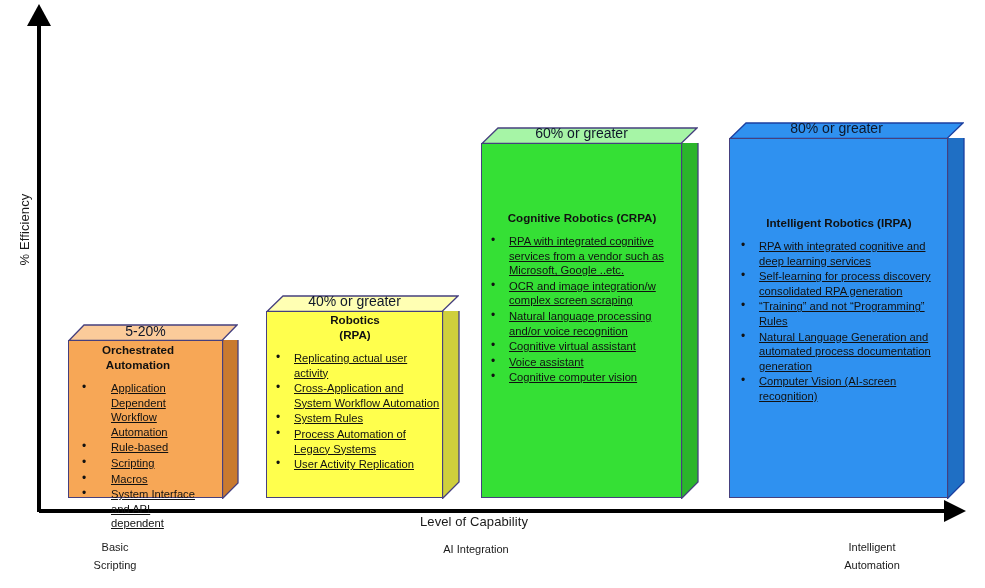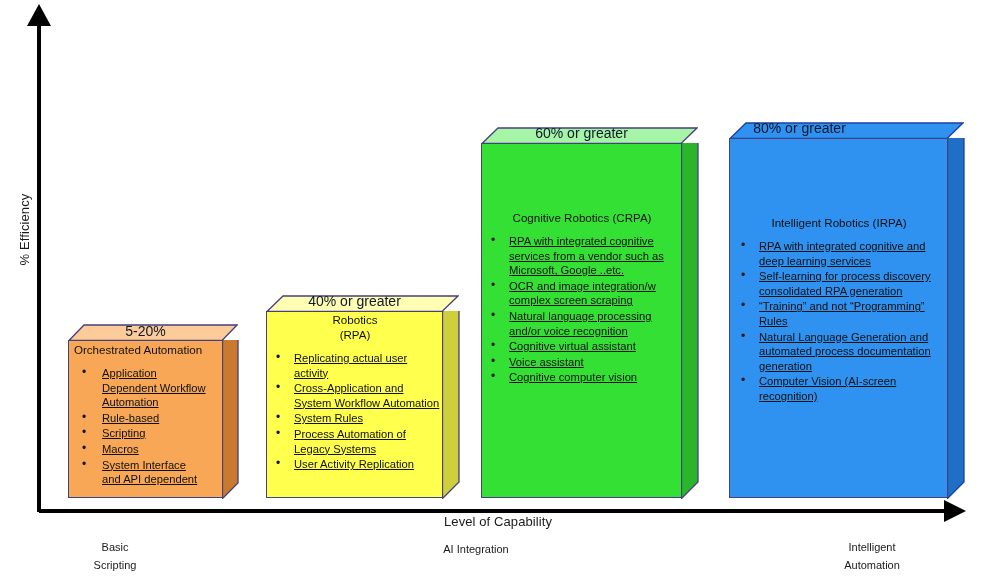--- a/index.html
+++ b/index.html
@@ -30,21 +30,21 @@
   }
 
   .axis-title{
     position:absolute;font-size:13px;font-weight:400;color:#1a1a1a;
     white-space:nowrap;letter-spacing:.1px;
   }
   #y-axis-title{
     left:-22px;top:222px;width:92px;text-align:center;
     transform:rotate(-90deg);transform-origin:50% 50%;
   }
-  #x-axis-title{left:444px;top:514px;}
+  #x-axis-title{left:420px;top:514px;}
 
   .cat-label{
     position:absolute;font-size:11px;color:#1a1a1a;text-align:center;
     line-height:18px;white-space:nowrap;
   }
   #cat-label-0{left:55px;top:538px;width:120px;}
   #cat-label-1{left:416px;top:540px;width:120px;}
   #cat-label-2{left:812px;top:538px;width:120px;}
 
   
@@ -67,40 +67,40 @@
     position:absolute;z-index:6;font-size:14px;color:#0f172a;
     text-align:center;white-space:nowrap;line-height:15px;
   }
 
   
   .bar-content{
     position:absolute;z-index:5;box-sizing:border-box;
     font-size:11.2px;color:#111;line-height:14.6px;
   }
   .bar-heading{
-    text-align:center;font-weight:normal;font-size:11.6px;
+    text-align:center;font-weight:bold;font-size:11.6px;
     line-height:15px;margin-bottom:9px;
   }
   .bullets{list-style:none;margin:0;padding:0;text-decoration:underline;}
   .bullets li{
     position:relative;padding-left:26px;margin:0 0 1px 0;
   }
   .bullets li:before{
     content:"\2022";position:absolute;left:8px;top:-1px;font-size:12px;
   }
 
   
   
   #bar-0{left:68px;top:324px;width:170px;height:174px;}
   #bar-0 .front{top:16px;left:0;width:155px;height:158px;background:#f7a756;}
   #bar-0 .top{width:170px;}
   #bar-0 .side{left:154px;top:16px;width:16px;height:158px;}
   #label-0{left:68px;top:324px;width:155px;}
   #content-0{left:70px;top:342px;width:136px;}
-  #content-0 .bullets li{padding-left:32px;}
+  #content-0 .bullets li{padding-left:41px;}
   #content-0 .bullets li:before{left:12px;}
 
   
   #bar-1{left:266px;top:295px;width:193px;height:203px;}
   #bar-1 .front{top:16px;left:0;width:177px;height:187px;background:#ffff4d;}
   #bar-1 .top{width:193px;}
   #bar-1 .side{left:176px;top:16px;width:17px;height:187px;}
   #label-1{left:266px;top:294px;width:177px;}
   #content-1{left:268px;top:312px;width:174px;}
 
@@ -110,21 +110,21 @@
   #bar-2 .top{width:217px;}
   #bar-2 .side{left:200px;top:16px;width:17px;height:355px;}
   #label-2{left:481px;top:126px;width:201px;}
   #content-2{left:483px;top:210px;width:198px;}
 
   
   #bar-3{left:729px;top:122px;width:235px;height:376px;}
   #bar-3 .front{top:16px;left:0;width:219px;height:360px;background:#2f91f0;}
   #bar-3 .top{width:235px;}
   #bar-3 .side{left:218px;top:16px;width:17px;height:360px;}
-  #label-3{left:690px;top:121px;width:219px;}
+  #label-3{left:727px;top:121px;width:219px;}
   #content-3{left:733px;top:215px;width:212px;}
 </style>
 </head>
 <body>
 
 <div id="stage">
 
   <div class="axis-line" id="y-axis-line"></div>
   <div id="y-axis-arrow"></div>
   <div class="axis-line" id="x-axis-line"></div>

